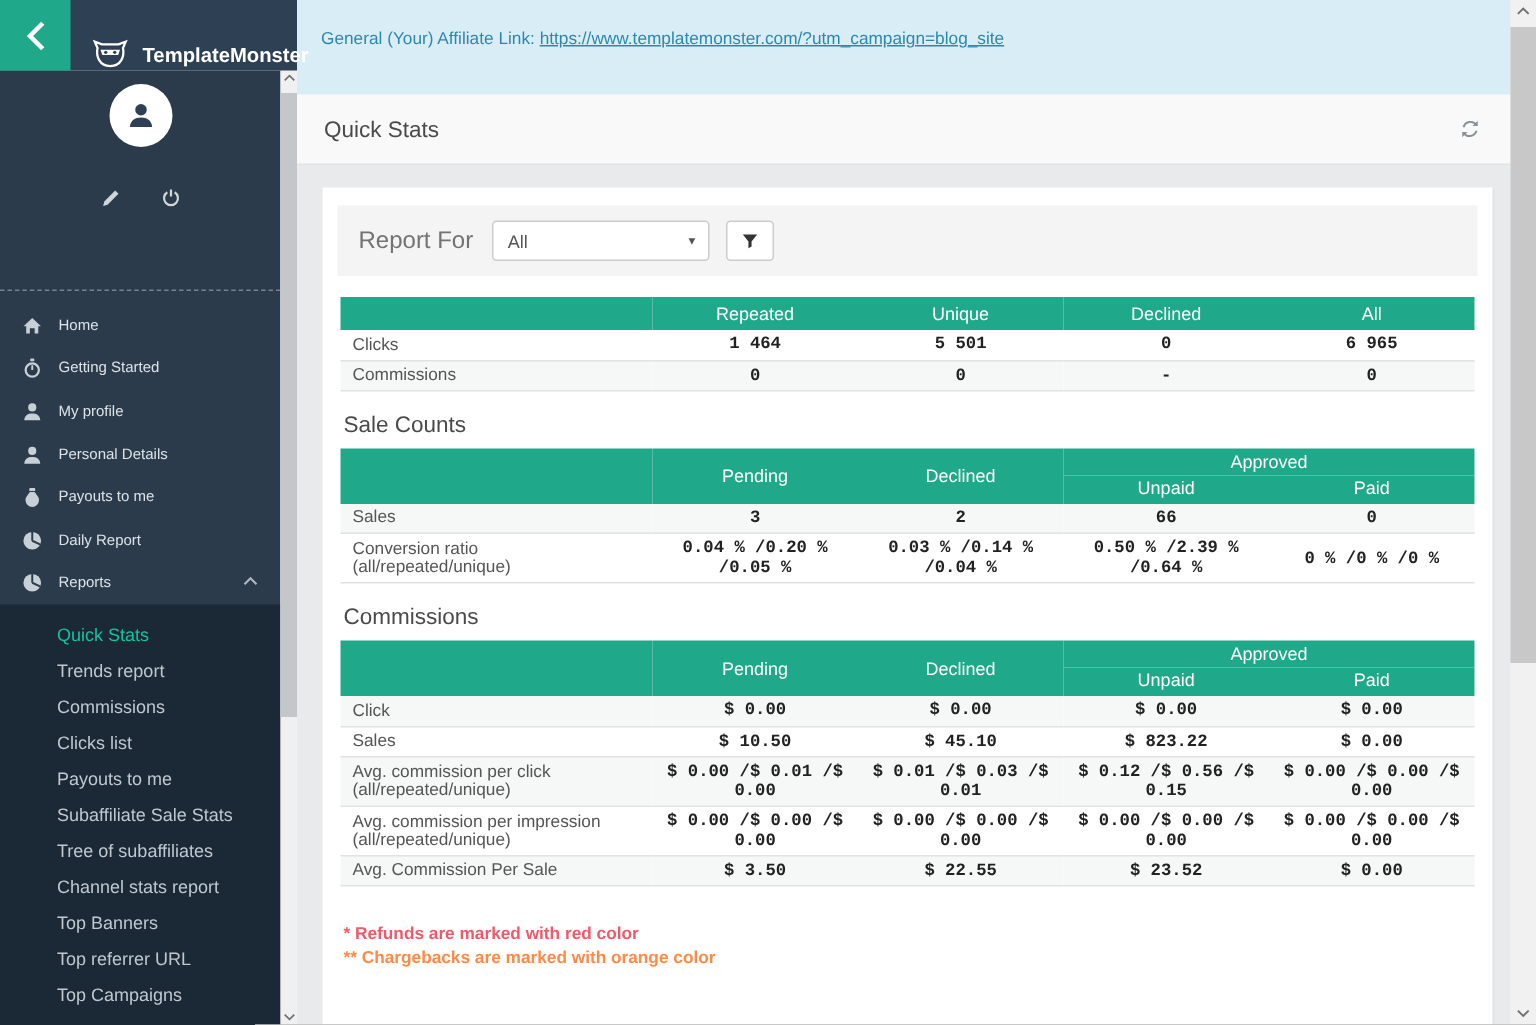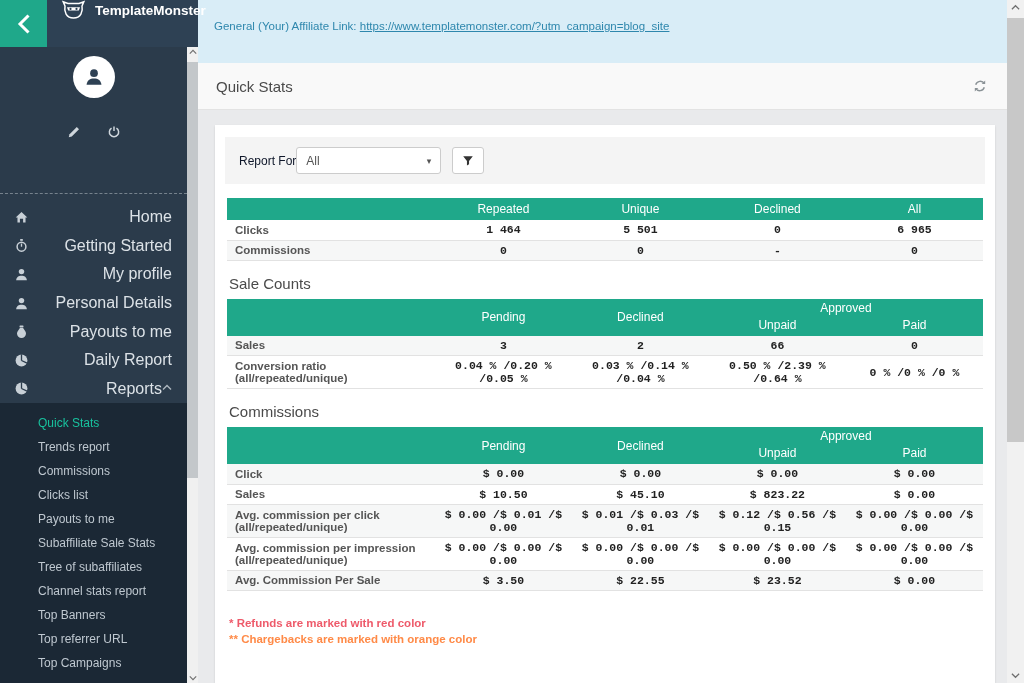--- a/index.html
+++ b/index.html
@@ -2,34 +2,34 @@
 <html><head>
 <meta charset="utf-8">
 <style>
   * { margin:0; padding:0; box-sizing:border-box; }
   html,body { background:#999; }
   .app {
     position:relative; width:1024px; height:683px; overflow:hidden;
     font-family:"Liberation Sans","DejaVu Sans",sans-serif; background:#e9eaec;
   }
   
-  .brand-header { position:absolute; left:0; top:0; width:198px; height:47px; background:#2e4154; display:flex; align-items:flex-start; z-index:5; }
+  .brand-header { position:absolute; left:0; top:0; width:198px; height:47px; background:#2e4154; display:flex; align-items:flex-end; z-index:5; }
   .back-btn { width:47px; height:47px; background:#1fa88a; display:flex; align-items:center; justify-content:center; cursor:pointer; flex:0 0 47px; }
   .brand { display:flex; align-items:center; gap:8px; padding-left:13px; color:#fff; font-size:13.5px; font-weight:bold; }
   
   .topbar { position:absolute; left:198px; top:0; width:809px; height:63px; background:#d9edf7; padding:20px 0 0 16px; font-size:11.5px; color:#2e87ad; }
   .topbar a { color:#2e87ad; text-decoration:underline; }
   
   .sidebar { position:absolute; left:0; top:47px; width:187px; height:636px; background:#2b3b4b; color:#dce2e7; overflow:hidden; }
   .profile { height:138px; border-bottom:1px dashed #76828d; position:relative; }
   .avatar { width:42px; height:42px; border-radius:50%; background:#fff; margin:9px auto 0; display:flex; align-items:center; justify-content:center; cursor:pointer; }
   .profile-actions { display:flex; justify-content:center; gap:26px; margin-top:27px; }
   .profile-actions .pa-icon { color:#cfd6dc; cursor:pointer; width:14px; height:14px; }
   .menu { padding-top:9px; }
-  .menu-item { height:28.6px; display:flex; align-items:center; padding:0 15px 0 14px; font-size:16px; cursor:pointer;text-align:right; }
+  .menu-item { height:28.6px; display:flex; align-items:center; padding:0 15px 0 14px; font-size:10px; cursor:pointer; }
   .menu-item .mi-icon { width:15px; height:15px; color:#c8d0d7; display:inline-flex; }
   .menu-item .mi-label { margin-left:10px; flex:1; }
   .menu-item .mi-caret { color:#aeb7bf; width:10px; height:10px; }
   .submenu { background:#1b2835; padding:8px 0 12px; }
   .submenu-item { height:24px; line-height:24px; padding-left:38px; font-size:12px; color:#bfc8d0; cursor:pointer; }
   .submenu-item.active { color:#18c29e; }
   
   .sb { position:absolute; background:#f0f0f0; }
   .sb-side { left:187px; top:47px; width:11px; height:636px; }
   .sb-page { left:1007px; top:0; width:17px; height:683px; background:#f1f1f1; }
@@ -39,37 +39,37 @@
   .sb-page .sb-thumb { left:0; width:17px; top:18px; height:424px; background:#c8c8c8; }
   
   .main { position:absolute; left:198px; top:63px; width:809px; height:620px; }
   .page-head { height:47px; background:#f9f9f9; border-bottom:1px solid #e3e3e3; display:flex; align-items:center; justify-content:space-between; padding:0 20px 0 18px; }
   .page-title { font-size:15px; font-weight:400; color:#4a4a4a; }
   .refresh { color:#8a9296; width:14px; height:14px; cursor:pointer; }
   .content { height:573px; padding:15px 12px 0 17px; background:#e9eaec; }
   .panel { background:#fff; box-shadow:0 1px 2px rgba(0,0,0,.12); height:558px; padding:12px 10px; overflow:hidden; }
   
   .filter-row { background:#f4f4f4; padding:10px 14px; display:flex; align-items:center; }
-  .filter-label { font-size:12px; color:#0f172a; }
+  .filter-label { font-size:16px; color:#737373; margin-right:13px; }
   .select { width:145px; height:27px; background:#fff; border:1px solid #ccc; border-radius:3px; display:flex; align-items:center; padding:0 9px; font-size:12px; color:#555; cursor:pointer; }
   .select .sel-val { flex:1; }
   .select .caret { font-size:9px; color:#555; }
   .filter-btn { width:32px; height:27px; margin-left:11px; background:#fff; border:1px solid #ccc; border-radius:3px; display:flex; align-items:center; justify-content:center; cursor:pointer; }
   .filter-btn svg { width:12px; height:12px; color:#333; }
   
   .tsection { margin-top:14px; padding:0 2px; }
   .tsection h2 { font-size:15px; font-weight:400; color:#4a4a4a; margin:6px 0 7px 2px; }
   table { width:100%; border-collapse:collapse; table-layout:fixed; }
   th { background:#1fa88a; color:#fff; font-weight:400; font-size:12px; padding:3px 6px; text-align:center; }
   thead tr.simple th { height:22px; }
   th.group { padding:2px 6px; height:18px; }
   th.sub { padding:1px 6px 4px; height:18px; }
   col.lblcol { width:27.5%; }
   td { border-bottom:1px solid #e2e2e2; font-size:11.5px; padding:3px 8px; height:20px; }
-  td.lbl { color:#555; text-align:left; font-weight:700;margin-top:12px; }
+  td.lbl { color:#555; text-align:left; font-weight:400;margin-top:12px; }
   td.val { text-align:center; font-weight:bold; color:#222;font-family:Liberation Mono, monospace; }
   table.stripe-even tbody tr:nth-child(even),
   table.stripe-odd  tbody tr:nth-child(odd) { background:#f6f7f7; }
   
   .footnotes { margin:24px 4px 0; font-size:11.5px; font-weight:bold; line-height:1.45; }
   svg { display:block; }
 </style>
 </head>
 <body>
 

